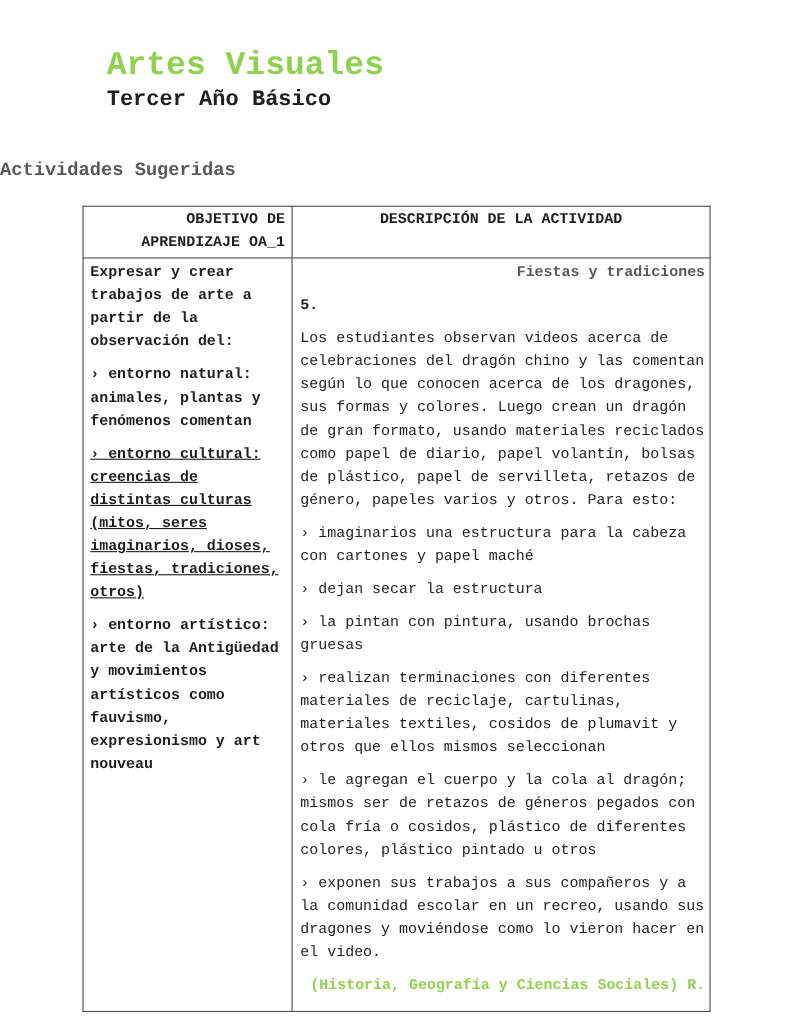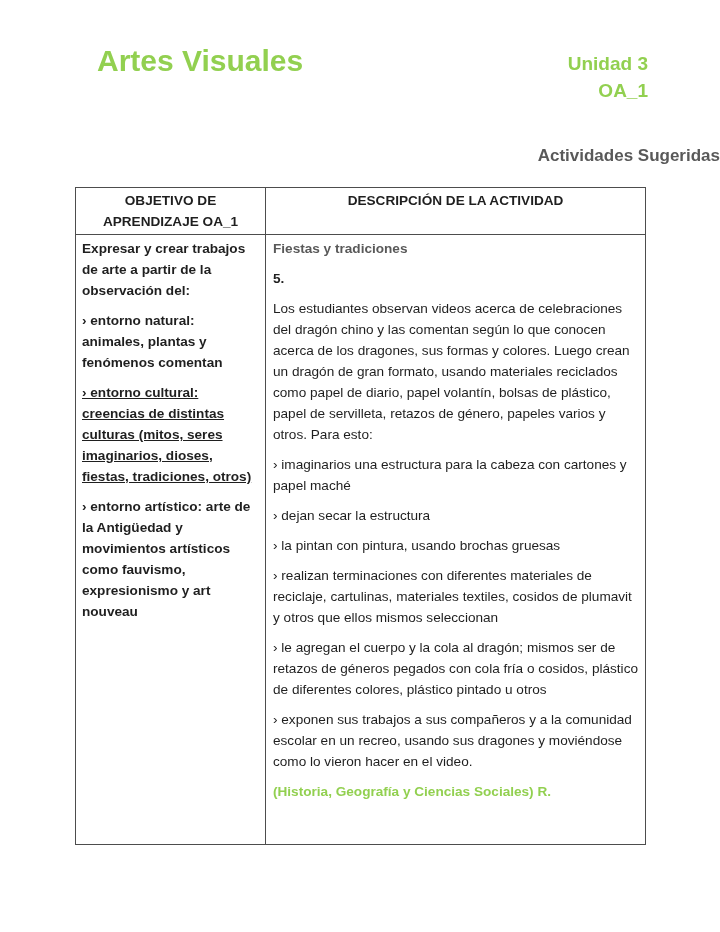--- a/index.html
+++ b/index.html
@@ -6,21 +6,21 @@
   html, body {
     margin: 0;
     padding: 0;
     background: #ffffff;
   }
   .page {
     position: relative;
     width: 720px;
     height: 932px;
     background: #ffffff;
-    font-family: Liberation Sans, sans-serif;
+    font-family: Liberation Mono, monospace;
     color: var(--text, #1f1f1f);
     overflow: hidden;
   }
 
   
   .doc-header {
     position: absolute;
     top: 44px;
     left: 97px;
     right: 72px;
@@ -55,21 +55,21 @@
     font-size: 19px;
     line-height: 30px;
   }
 
   
   .section-title {
     position: absolute;
     top: 146px;
     left: 0;
     width: 100%;
-    text-align: right;
+    text-align: left;
     font-size: 17px;
     font-weight: bold;
     color: var(--heading_gray, #595959);
   }
 
   
   .doc-table {
     position: absolute;
     top: 187px;
     left: 75px;
@@ -85,59 +85,58 @@
     border: 1px solid var(--border, #4d4d4d);
     vertical-align: top;
   }
   .doc-table th {
     font-size: 13.6px;
     font-weight: bold;
     line-height: 21px;
     padding: 2px 6px;
     height: 46px;
   }
-  .th-objective   { text-align: center; }
+  .th-objective   { text-align: right; }
   .th-description { text-align: center; margin-top: 23px; }
 
   .doc-table td {
     font-size: 13.6px;
     line-height: 21px;
   }
   .td-objective {
     padding: 3px 6px 3px 6px;
     font-weight: bold;
   }
   .td-description {
     padding: 3px 4px 3px 7px;
   }
   .doc-table td p { margin: 0 0 9px 0; }
 
   .underlined { text-decoration: underline; }
   .activity-heading {
     font-weight: bold;
     color: var(--heading_gray, #595959);
+    text-align: right;
   }
   .activity-number { font-weight: bold; }
   .cross-ref {
     color: var(--green, #92d050);
     font-weight: bold;
+    text-align: right;
   }
 </style>
 </head>
 <body>
 
 <div class="page">
 
   <div class="doc-header">
     <div class="header-left">
       <div class="doc-title">Artes Visuales</div>
-    </div>
-    <div class="header-right">
-      <div class="unit-label">Unidad 3</div>
-      <div class="oa-label">OA_1</div>
+      <div class="doc-subtitle">Tercer Año Básico</div>
     </div>
   </div>
 
   <div class="section-title">Actividades Sugeridas</div>
 
   <table class="doc-table">
     <colgroup>
       <col class="col-objective">
       <col class="col-description">
     </colgroup>

